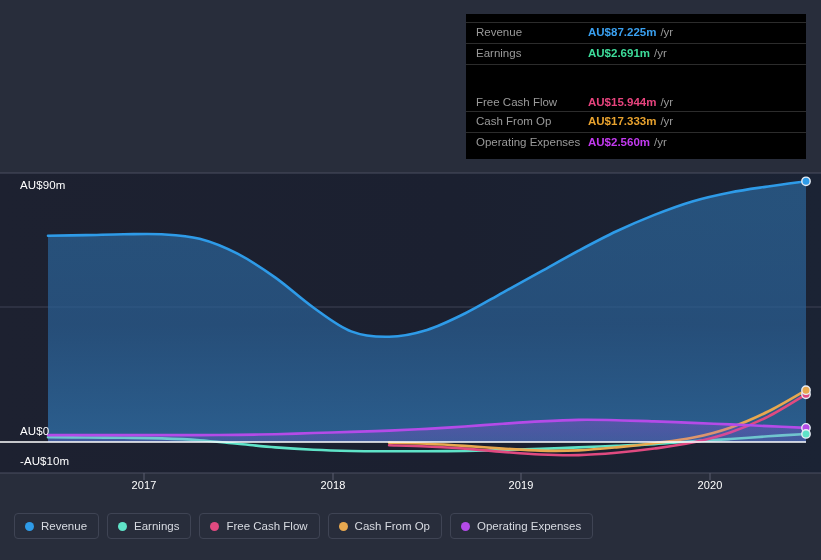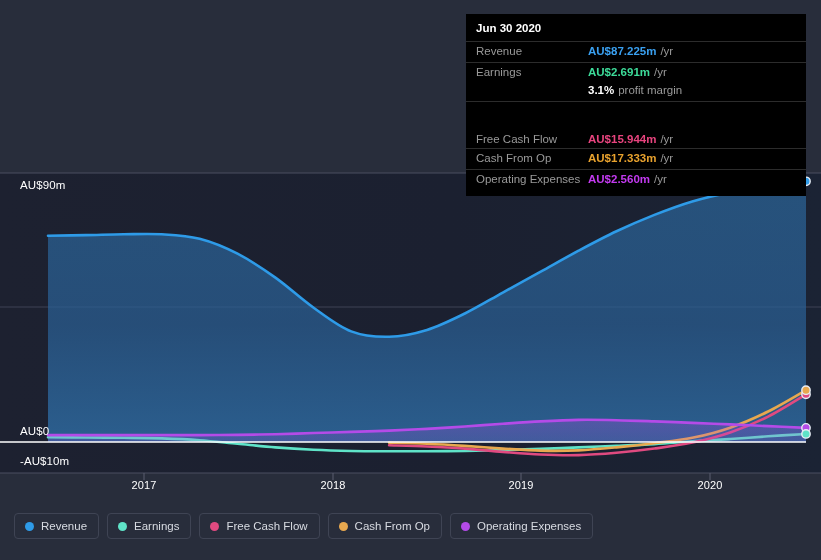--- a/index.html
+++ b/index.html
@@ -190,37 +190,31 @@
   <div class="y-axis-label" id="y-label-neg">-AU$10m</div>
 
   <div id="x-labels">
       <div class="x-axis-label" style="left: 144px;">2017</div>
       <div class="x-axis-label" style="left: 333px;">2018</div>
       <div class="x-axis-label" style="left: 521px;">2019</div>
       <div class="x-axis-label" style="left: 710px;">2020</div>
     </div>
 
   <div id="tooltip">
-    <div id="tooltip-title">Jun 30 2020</div>
     <div id="tooltip-rows">
         <div class="tt-row">
           <span class="tt-key">Revenue</span>
           <span class="tt-val" style="color: rgb(58, 160, 240);">AU$87.225m</span>
           <span class="tt-unit">/yr</span>
         </div>
         <div class="tt-row">
           <span class="tt-key">Earnings</span>
           <span class="tt-val" style="color: rgb(61, 220, 154);">AU$2.691m</span>
           <span class="tt-unit">/yr</span>
         </div>
-        <div class="tt-row no-rule">
-          <span class="tt-key"></span>
-          <span class="tt-val" style="color: rgb(255, 255, 255);">3.1%</span>
-          <span class="tt-unit">profit margin</span>
-        </div>
         <div class="tt-row">
           <span class="tt-key">Free Cash Flow</span>
           <span class="tt-val" style="color: rgb(232, 68, 126); margin-top: 28px;">AU$15.944m</span>
           <span class="tt-unit">/yr</span>
         </div>
         <div class="tt-row">
           <span class="tt-key">Cash From Op</span>
           <span class="tt-val" style="color: rgb(232, 162, 46);">AU$17.333m</span>
           <span class="tt-unit">/yr</span>
         </div>

